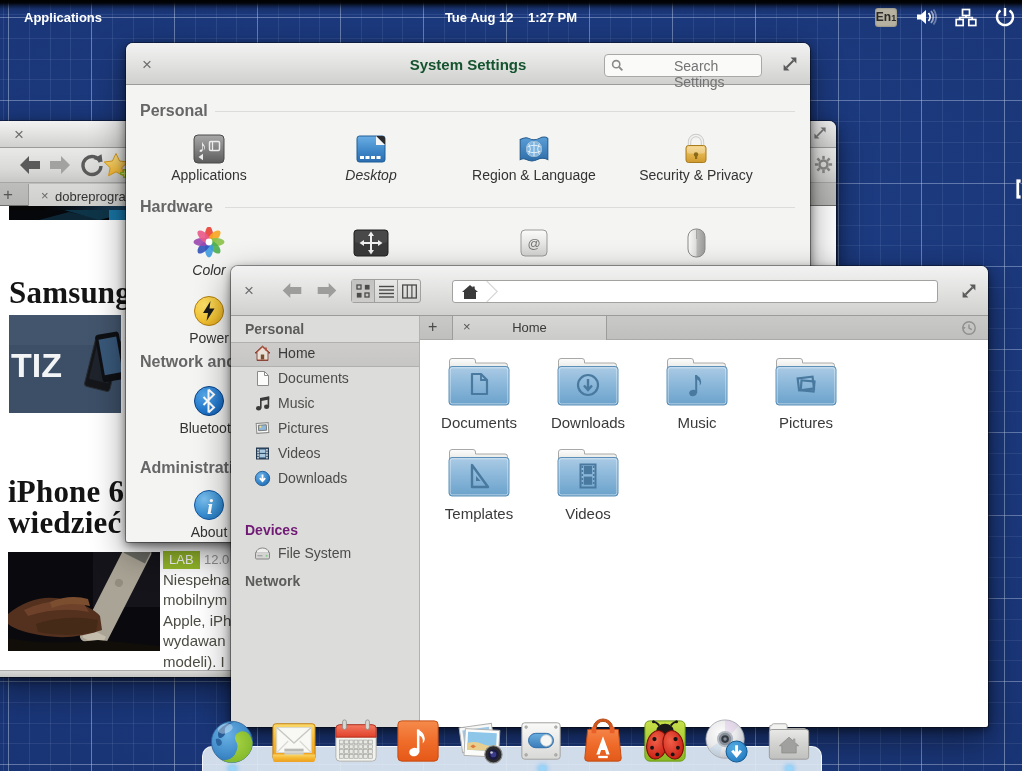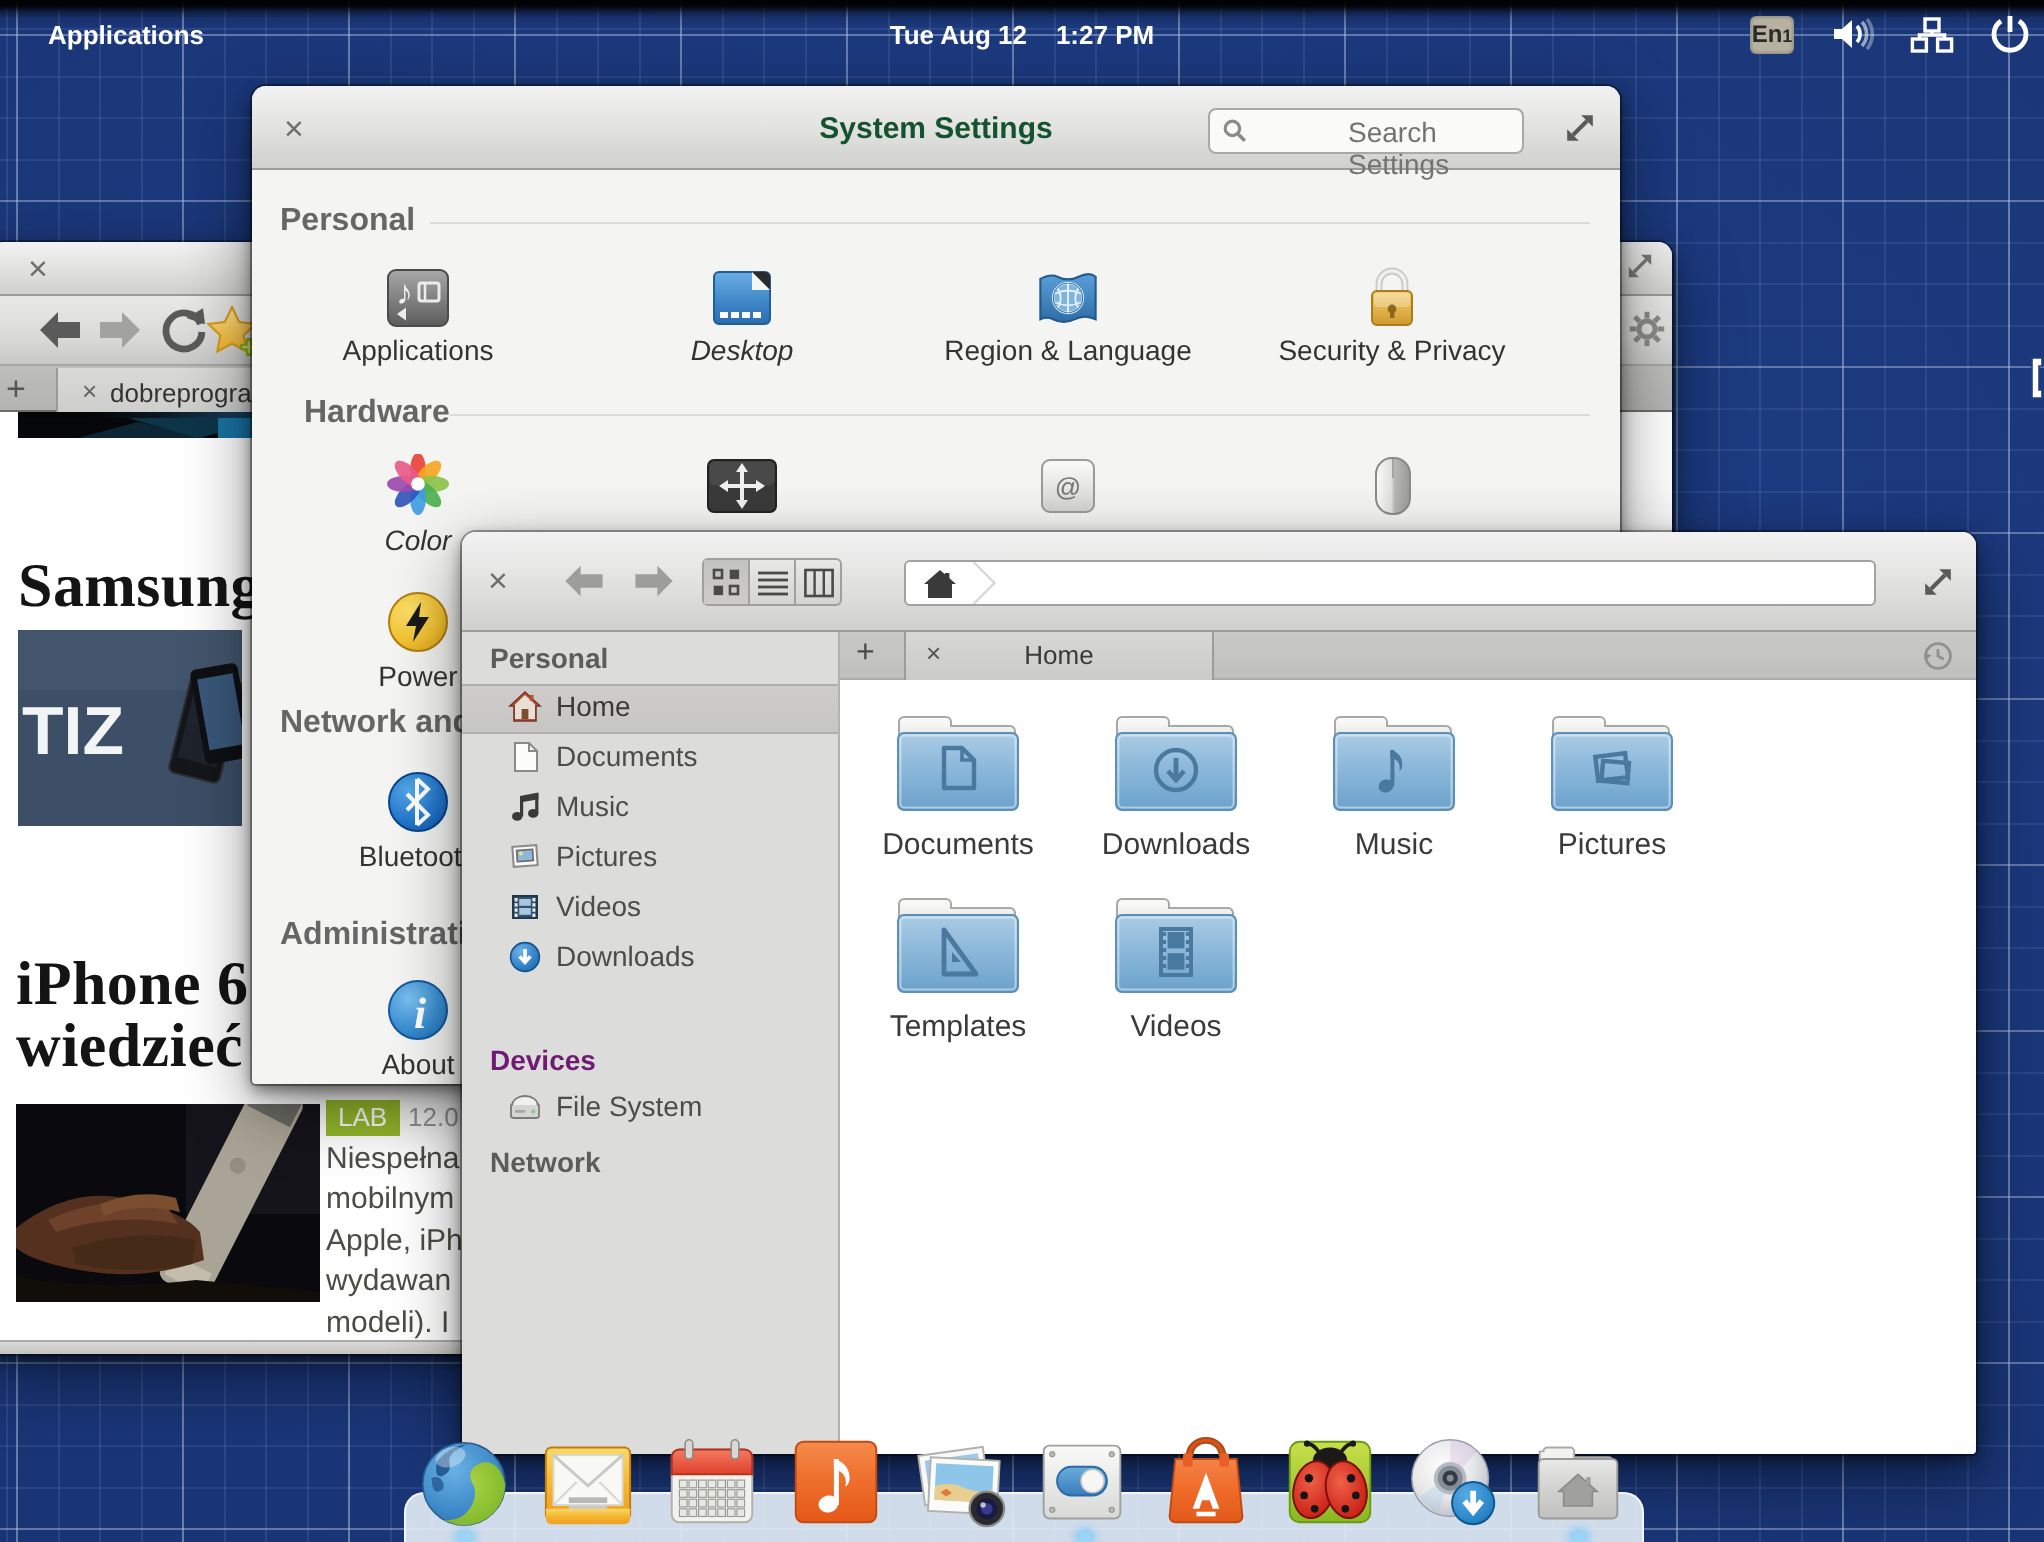--- a/index.html
+++ b/index.html
@@ -286,21 +286,21 @@
           </defs>
       <path d="M9.5,14 L9.5,9 a6.5,6.5 0 0 1 13,0 L22.5,14" fill="none" stroke="#c9c9c7" stroke-width="3.4"></path>
       <path d="M9.5,14 L9.5,9 a6.5,6.5 0 0 1 13,0 L22.5,14" fill="none" stroke="#f2f2f0" stroke-width="1.6"></path>
       <rect x="6" y="12.5" width="20" height="17" rx="2.5" fill="url(#glock)" stroke="#a87d1e"></rect>
       <rect x="7" y="13.5" width="18" height="7" rx="2" fill="rgba(255,255,255,0.28)"></rect>
       <circle cx="16" cy="21.5" r="2.2" fill="#8a6a1a"></circle>
           <rect x="15" y="21.5" width="2.2" height="4.5" fill="#8a6a1a"></rect>
     </svg></div>
     <div class="slabel" style="left:570px; top:124px;">Security &amp; Privacy</div>
 
-    <div class="cat" style="left:14px; top:155px;margin-left:12px;">Hardware</div>
+    <div class="cat" style="left:14px; top:155px;">Hardware</div>
     <div class="catline" style="left:99px; top:164px; width:570px;"></div>
     <div class="sicon" style="left:83px; top:184px;" id="ic-color"><svg width="32" height="32" viewBox="0 0 32 32">
       <g transform="translate(16,15)">
         <ellipse rx="4" ry="8.5" transform="rotate(0) translate(0,-7)" fill="#e8433a" opacity="0.92"></ellipse>
         <ellipse rx="4" ry="8.5" transform="rotate(45) translate(0,-7)" fill="#f6a623" opacity="0.92"></ellipse>
         <ellipse rx="4" ry="8.5" transform="rotate(90) translate(0,-7)" fill="#8bc24a" opacity="0.92"></ellipse>
         <ellipse rx="4" ry="8.5" transform="rotate(135) translate(0,-7)" fill="#4caf50" opacity="0.92"></ellipse>
         <ellipse rx="4" ry="8.5" transform="rotate(180) translate(0,-7)" fill="#3f9be0" opacity="0.92"></ellipse>
         <ellipse rx="4" ry="8.5" transform="rotate(225) translate(0,-7)" fill="#3355bb" opacity="0.92"></ellipse>
         <ellipse rx="4" ry="8.5" transform="rotate(270) translate(0,-7)" fill="#9c4ab0" opacity="0.92"></ellipse>

